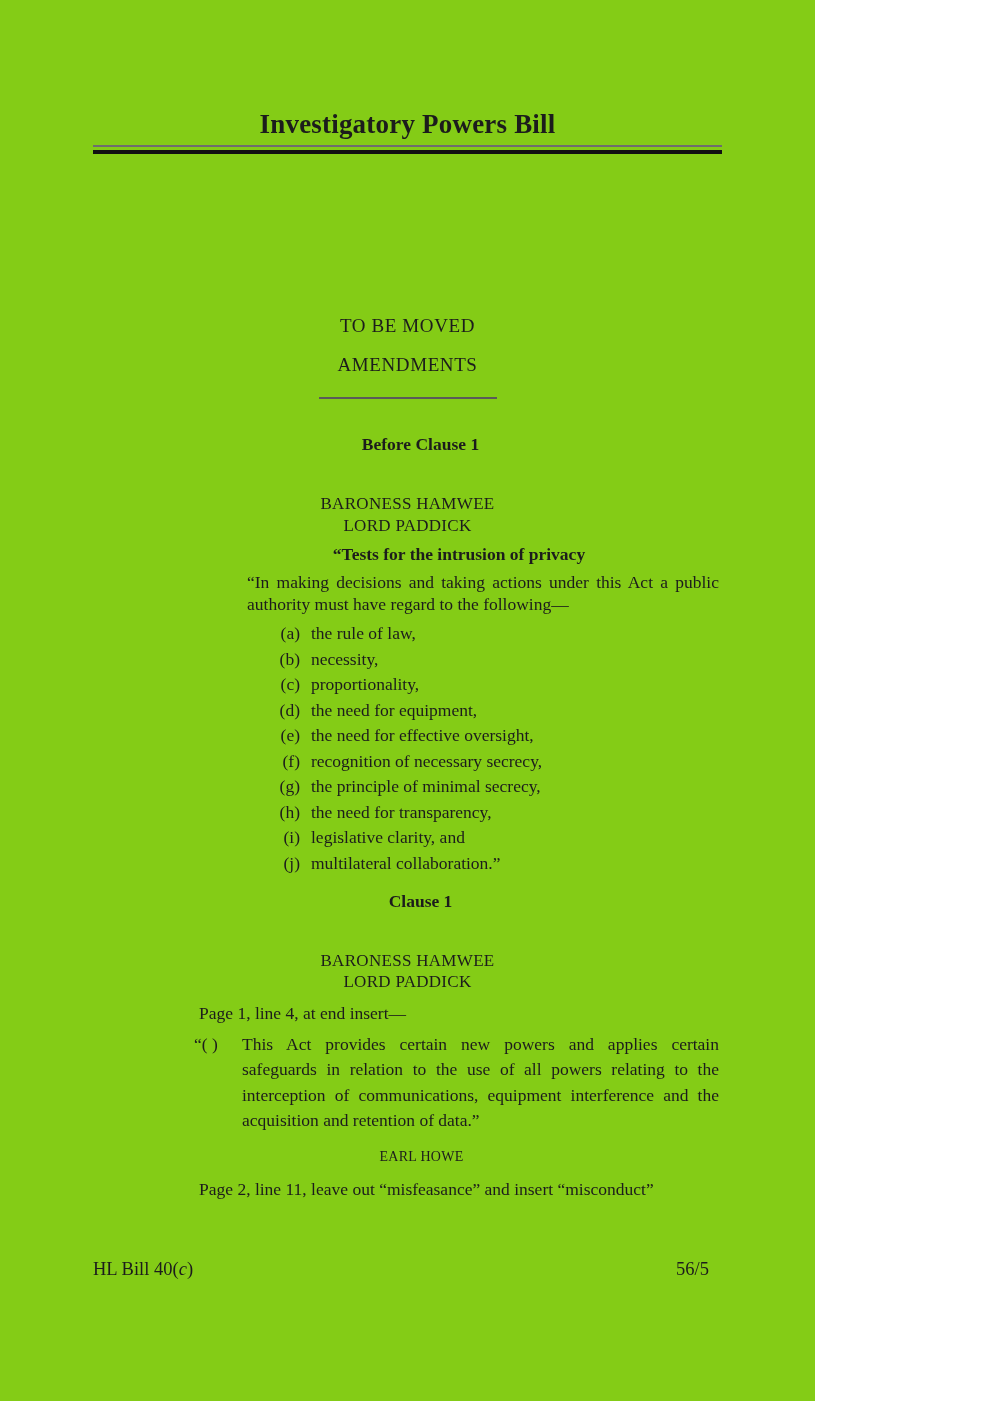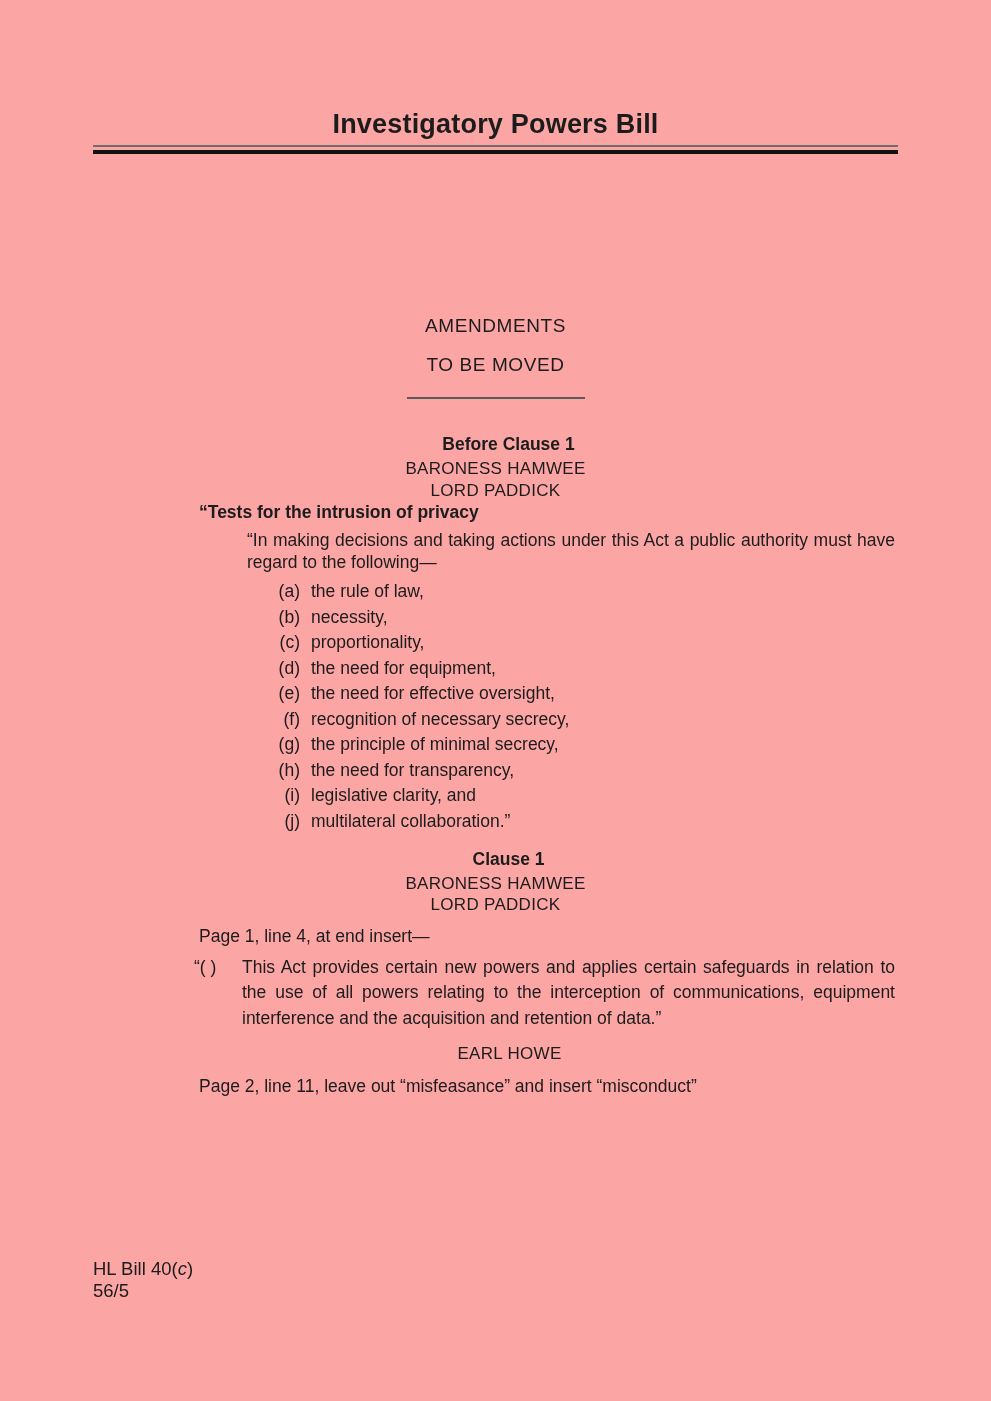--- a/index.html
+++ b/index.html
@@ -1,22 +1,22 @@
 <!DOCTYPE html>
 <html><head>
 <meta charset="utf-8">
 <style>
   html, body { margin: 0; padding: 0; background: #ffffff; }
   .page {
     position: relative;
-    width: 991px;
+    width: 815px;
     height: 1401px;
-    background: #fca5a5;
+    background: #84cc16;
     color: #1c1c1c;
-    font-family: Liberation Sans, sans-serif;
+    font-family: Liberation Serif, serif;
     font-size: 17.5px;
     line-height: 22px;
     overflow: hidden;
   }
 
   
   .bill-title {
     padding-top: 108px;
     text-align: center;
     font-weight: bold;
@@ -42,69 +42,68 @@
   }
 
   
   .section-heading {
     text-align: center;
     font-weight: bold;
     margin-top: 34px;
     line-height: 22px;
     margin-left: 26px;
   }
-  .sponsors { text-align: center; margin-top: 3px; }
+  .sponsors { text-align: center; margin-top: 38px; }
   .sponsors div { font-size: 17px; line-height: 21.5px; letter-spacing: 0.3px; }
 
   
   .content { margin: 0 96px 0 199px; }
   .instruction { margin-top: 9px; }
-  .new-clause-title { font-weight: bold; }
+  .new-clause-title { margin-top: 7px; font-weight: bold; text-align: center; }
   .clause-paragraph {
     margin-top: 6px;
     margin-left: 48px;
     text-align: justify;
   }
   .provision-list { margin-top: 7px; }
   .p-item { display: flex; margin-bottom: 3.5px; }
   .p-item .lbl { flex: 0 0 101px; text-align: right; }
   .p-item .txt { padding-left: 11px; }
 
   .amendment { display: flex; margin-top: 8px; line-height: 25.5px; }
   .amendment .marker { flex: 0 0 48px; margin-left: -5px; }
   .amendment .body { flex: 1; text-align: justify; }
 
-  .single-sponsor { text-align: center; margin-top: 12px; font-size: 17px; letter-spacing: 0.3px; padding-left: 28px; }
+  .single-sponsor { text-align: center; margin-top: 12px; font-size: 14px; letter-spacing: 0.3px; padding-left: 28px; }
   .mt-clause { margin-top: 16px; }
   .mt-instruction2 { margin-top: 10px; }
 
   
   .footer {
     position: absolute;
     left: 93px;
     right: 106px;
     top: 1258px;
     display: flex;
     justify-content: space-between;
     font-size: 18.5px;
-    flex-direction: column;
   }
   .footer .italic { font-style: italic; }
 </style>
 </head>
 <body>
 
 <div class="page">
 
   <div class="bill-title">Investigatory Powers Bill</div>
   <div class="double-rule"></div>
 
   <div class="notice">
+    <div>TO BE MOVED</div>
     <div>AMENDMENTS</div>
-    <div>TO BE MOVED</div>
   </div>
   <hr class="notice-divider">
 
   <div class="section-heading">Before Clause 1</div>
 
   <div class="sponsors">
     <div>BARONESS HAMWEE</div>
     <div>LORD PADDICK</div>
   </div>
 

